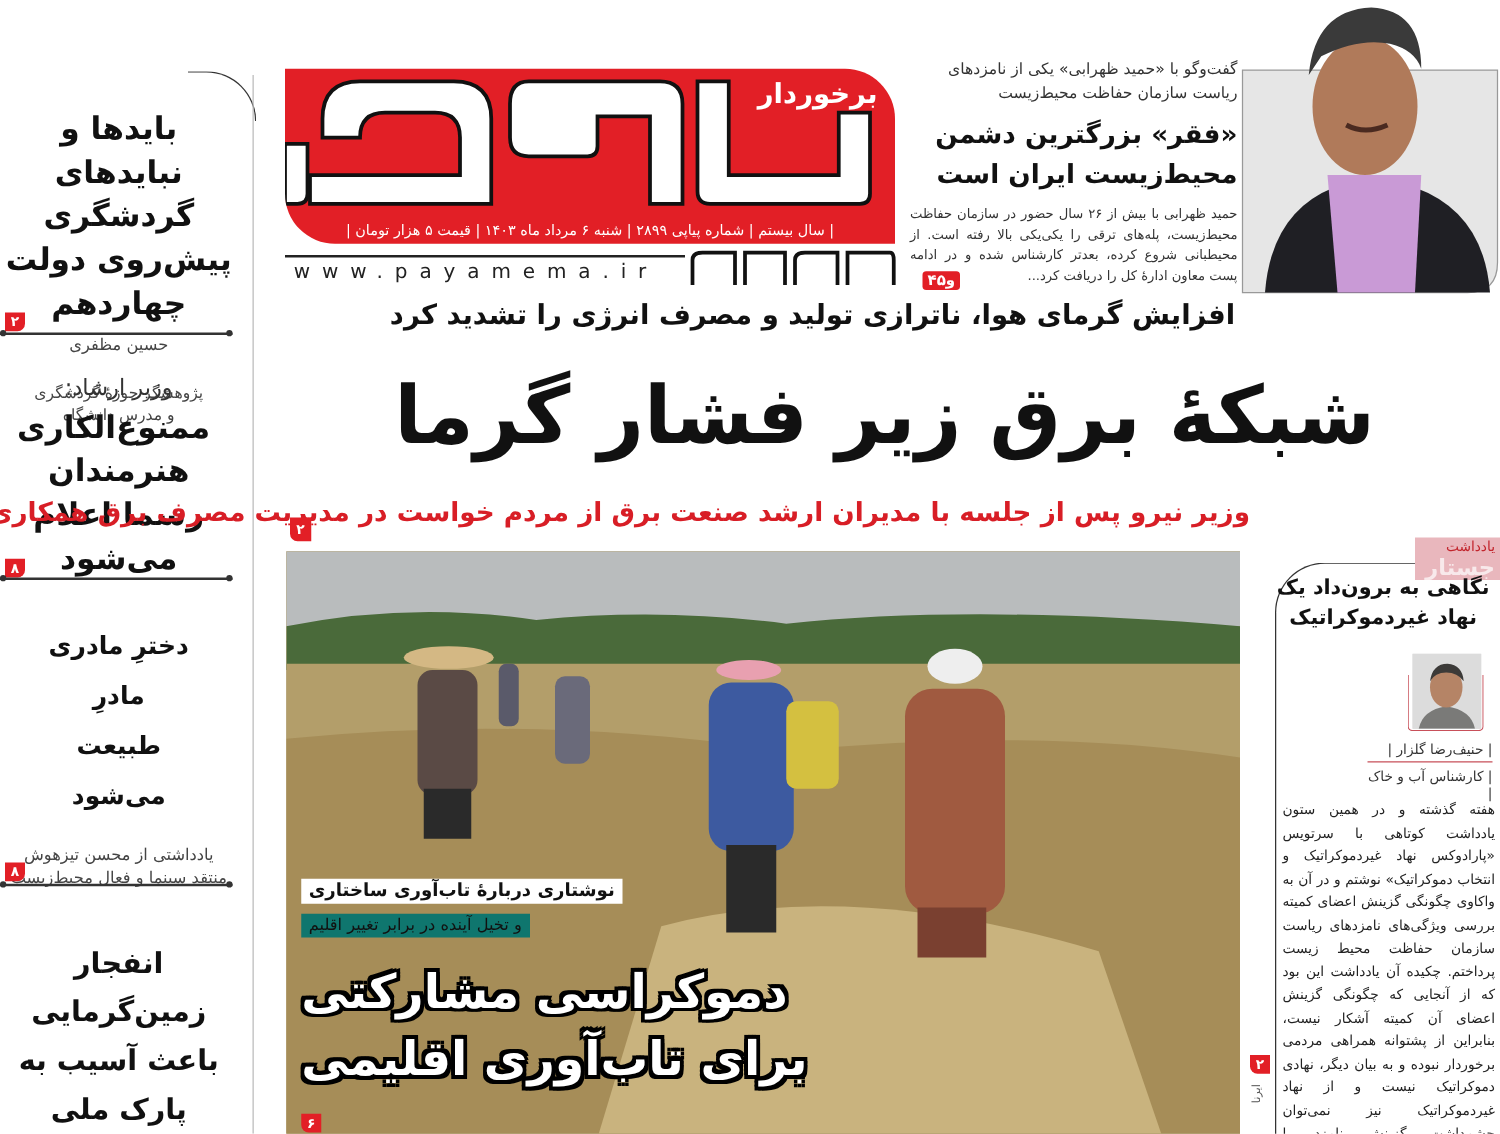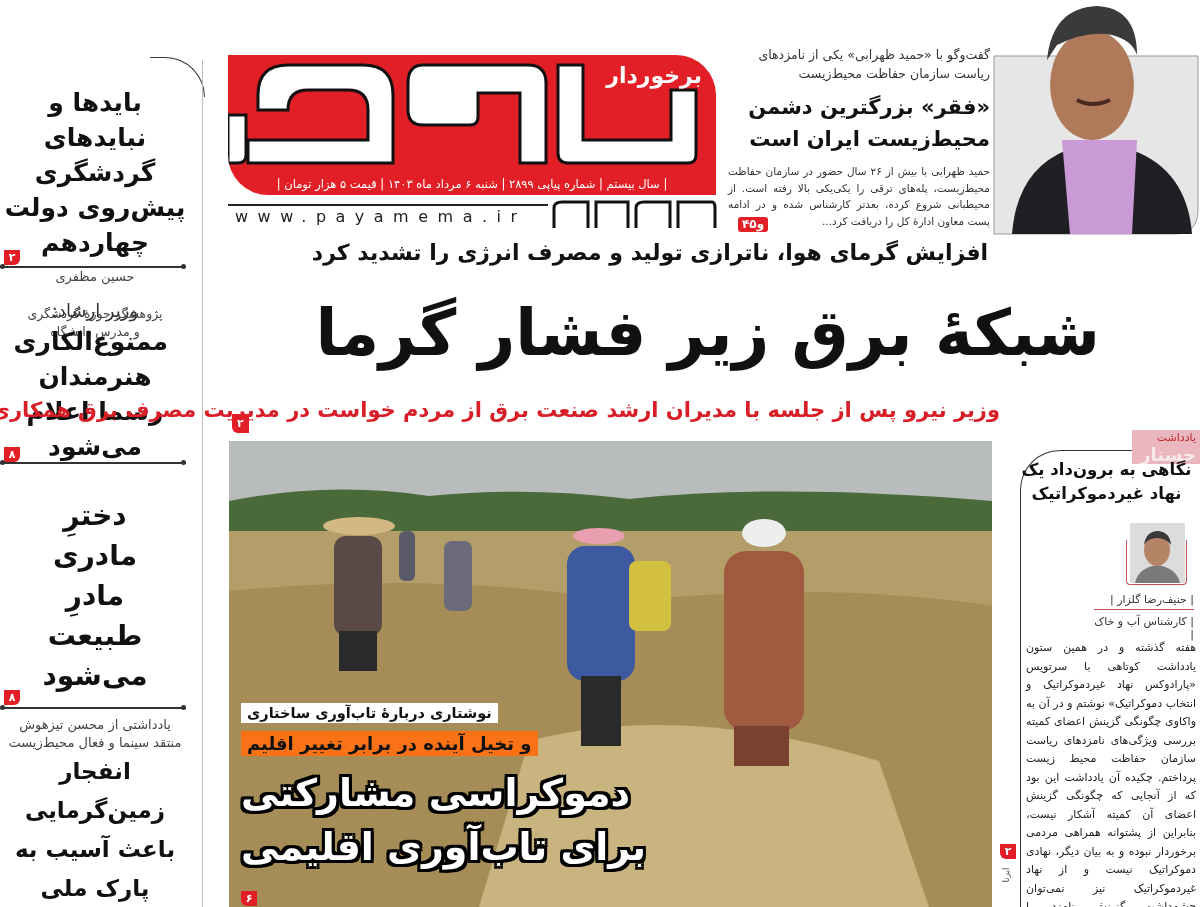--- a/index.html
+++ b/index.html
@@ -40,21 +40,21 @@
 
 #kicker{left:300px;top:240px;width:700px;text-align:center;direction:rtl;font-size:22px;font-weight:bold;color:#111}
 #main-h{left:230px;top:283px;width:870px;text-align:right;direction:rtl;font-size:64px;font-weight:bold;letter-spacing:-2px;color:#111;line-height:100px}
 #deck{left:230px;top:398px;width:770px;text-align:center;direction:rtl;font-size:21px;font-weight:bold;color:#d81e26;white-space:nowrap}
 #pg-main{left:232px;top:412px}
 
 
 #photo{left:229px;top:441px;width:763px;height:573px;overflow:hidden;background:#a99668}
 #photo svg{position:absolute;left:0;top:0}
 #cap1{position:absolute;left:12px;top:262px;direction:rtl;background:#fff;font-size:14.5px;font-weight:bold;padding:2px 6px;color:#111}
-#cap2{position:absolute;left:12px;top:290px;direction:rtl;background:#f97316;font-size:18px;font-weight:bold;padding:2px 6px;color:#111}
+#cap2{position:absolute;left:12px;top:290px;direction:rtl;background:#0f766e;font-size:13px;font-weight:normal;padding:2px 6px;color:#111}
 .bigcap{position:absolute;left:12px;direction:rtl;color:#fff;font-size:38px;font-weight:bold;letter-spacing:-1px;
  text-shadow:-3px -3px 0 #000,3px -3px 0 #000,-3px 3px 0 #000,3px 3px 0 #000,0 3px 0 #000,0 -3px 0 #000,3px 0 0 #000,-3px 0 0 #000}
 #big1{top:330px}
 #big2{top:384px}
 #pg-photo{position:absolute;left:12px;top:446px}
 
 
 #rcol{left:1000px;top:430px;width:200px;height:477px}
 #rframe{position:absolute;left:20px;top:20px;width:180px;height:470px;border-top:1.5px solid #333;border-left:1.5px solid #333;border-radius:40px 0 0 0}
 #rtag{position:absolute;right:0;top:0;width:68px;height:34px;background:#e9b7bd;direction:rtl}
@@ -85,21 +85,21 @@
   <div class="lsep" style="top:266px"></div>
 
   <div class="lsec" style="top:298px">
     <div class="kick">وزیر ارشاد:</div>
     <div class="hd" style="padding:0 22px">ممنوع‌الکاری هنرمندان رسما اعلام می‌شود</div>
   </div>
   <div class="abs" style="left:4px;top:443px"><span class="pg pg-tr">۸</span></div>
   <div class="lsep" style="top:462px"></div>
 
   <div class="lsec" style="top:496px">
-    <div class="hd" style="font-size:28px;line-height:40px;padding:0 38px">دخترِ مادری مادرِ طبیعت می‌شود</div>
+    <div class="hd" style="font-size:20px;line-height:40px;padding:0 38px">دخترِ مادری مادرِ طبیعت می‌شود</div>
     <div class="sub" style="margin-top:20px;font-size:13px">یادداشتی از محسن تیزهوش</div>
     <div class="sub" style="font-size:13px">منتقد سینما و فعال محیط‌زیست</div>
   </div>
   <div class="abs" style="left:4px;top:686px"><span class="pg pg-tr">۸</span></div>
   <div class="lsep" style="top:707px"></div>
 
   <div class="lsec" style="top:752px">
     <div class="hd" style="font-size:23px;line-height:39px;padding:0 8px">انفجار زمین‌گرمایی باعث آسیب به پارک ملی «یلوستون» آمریکا شد</div>
   </div>
 </div>

